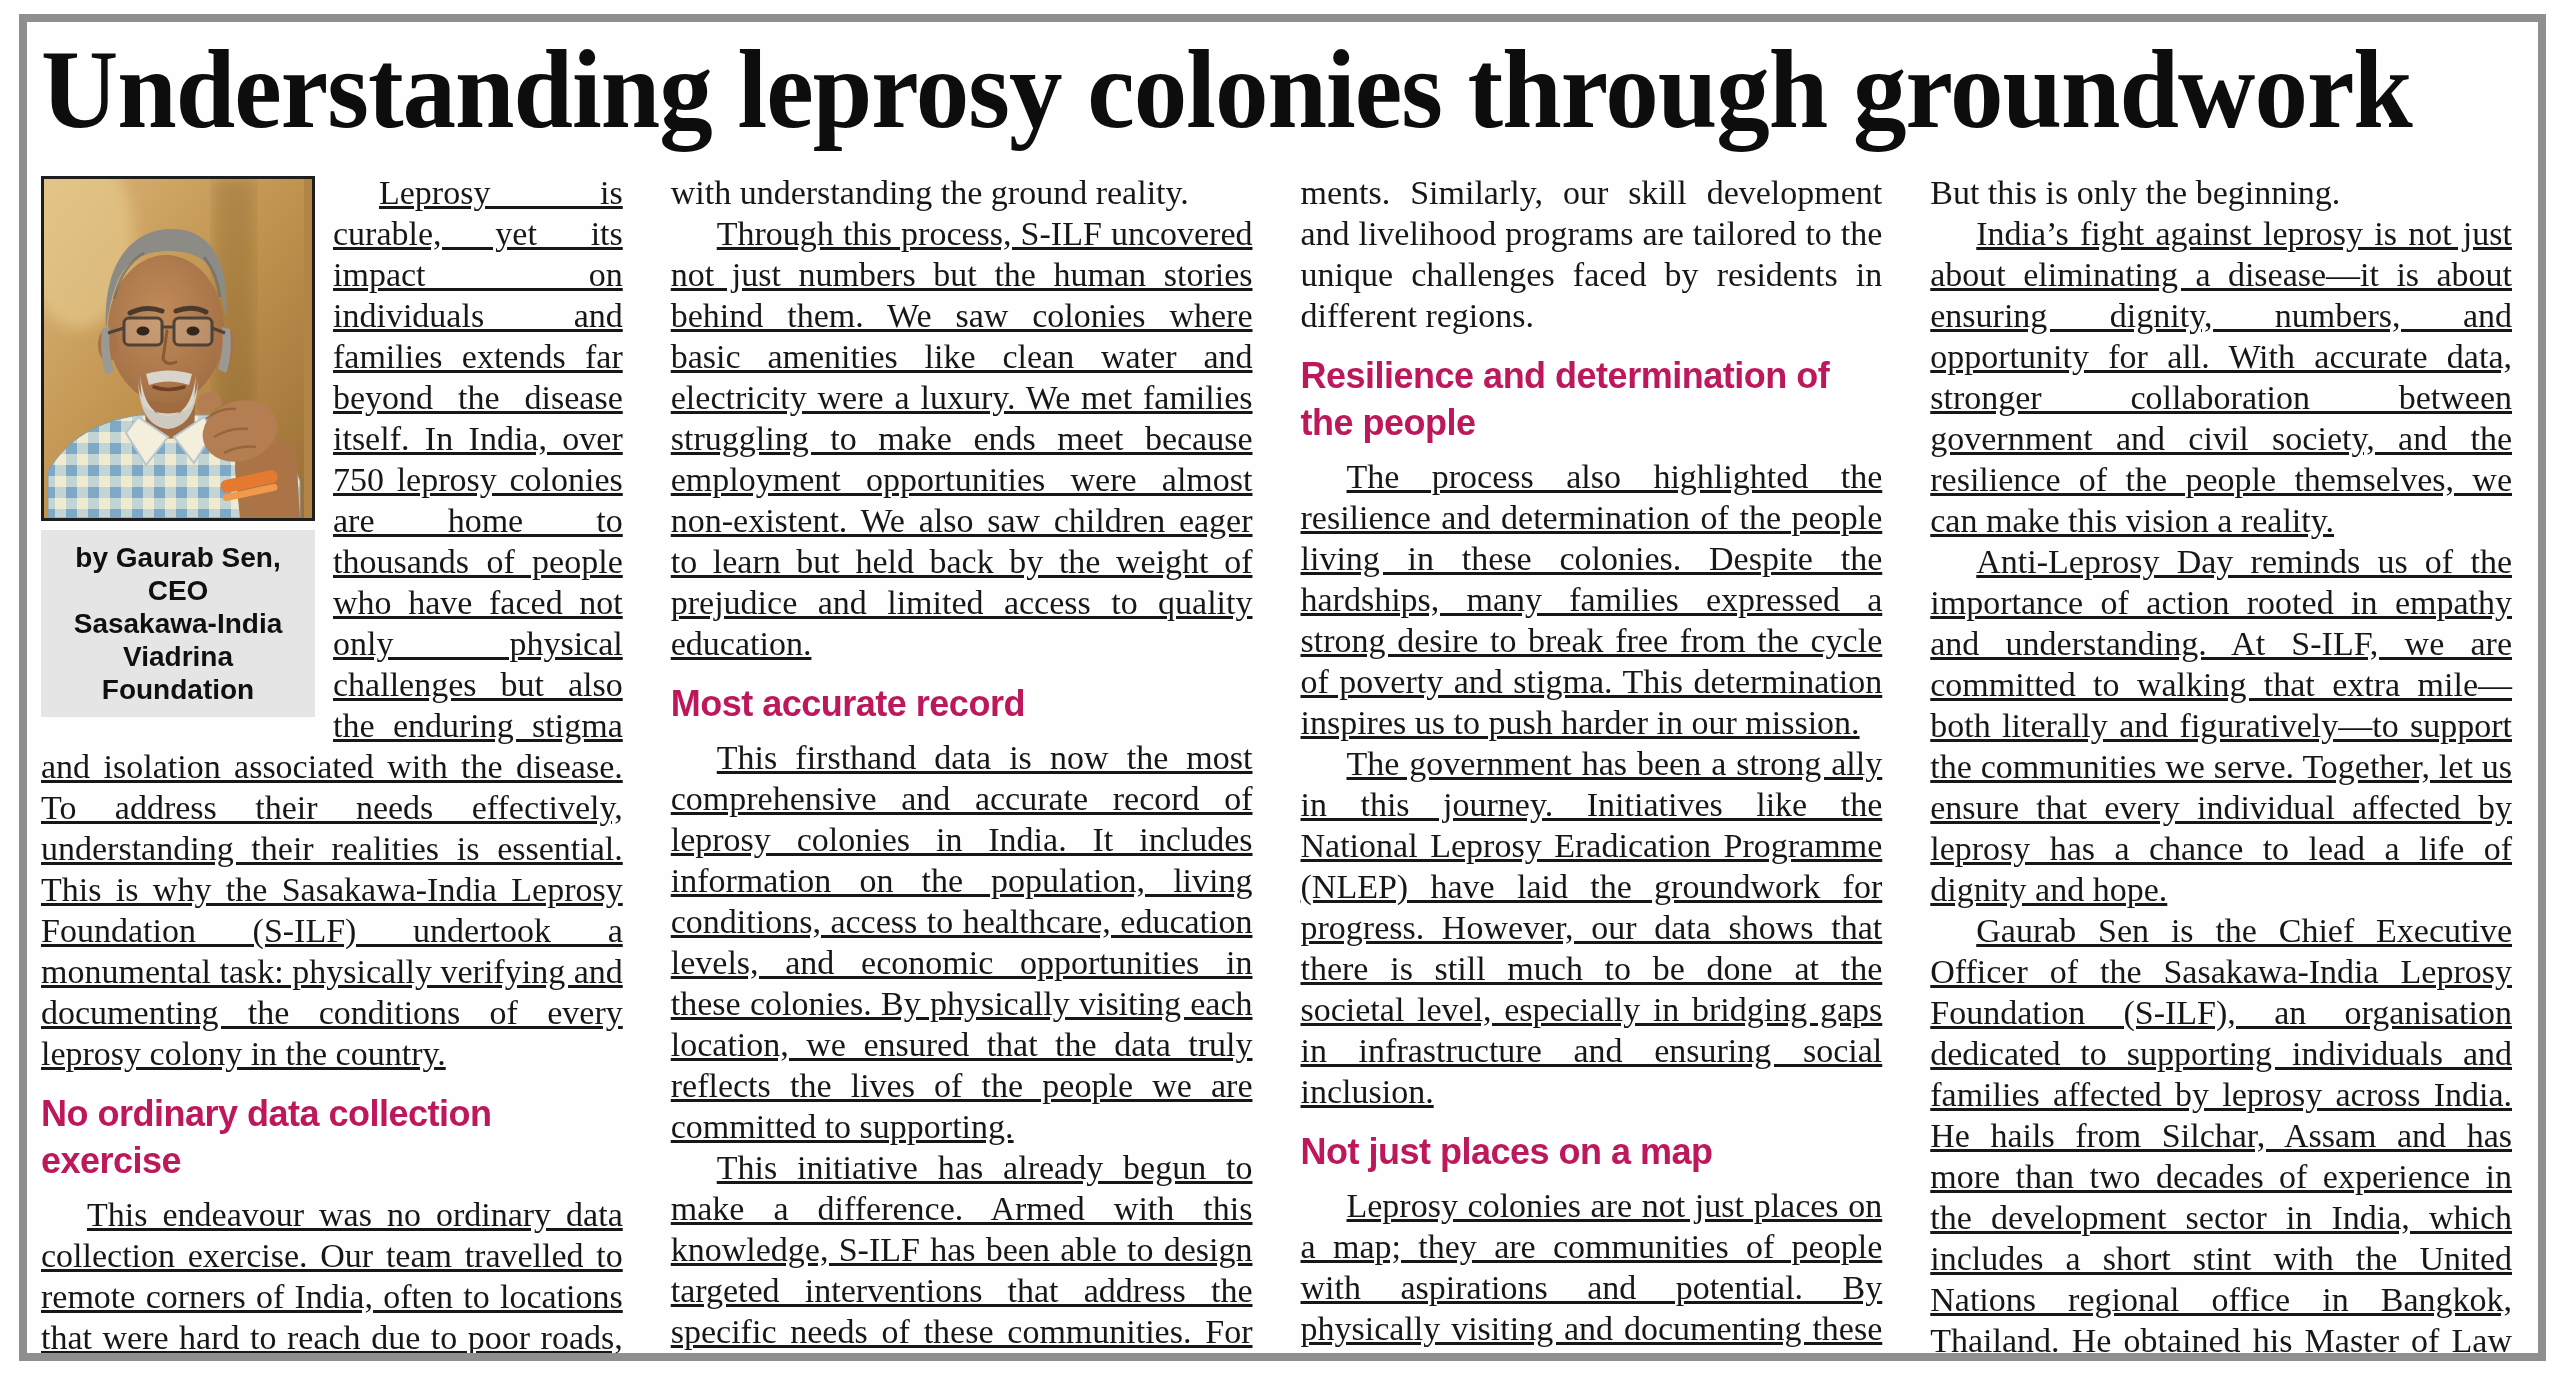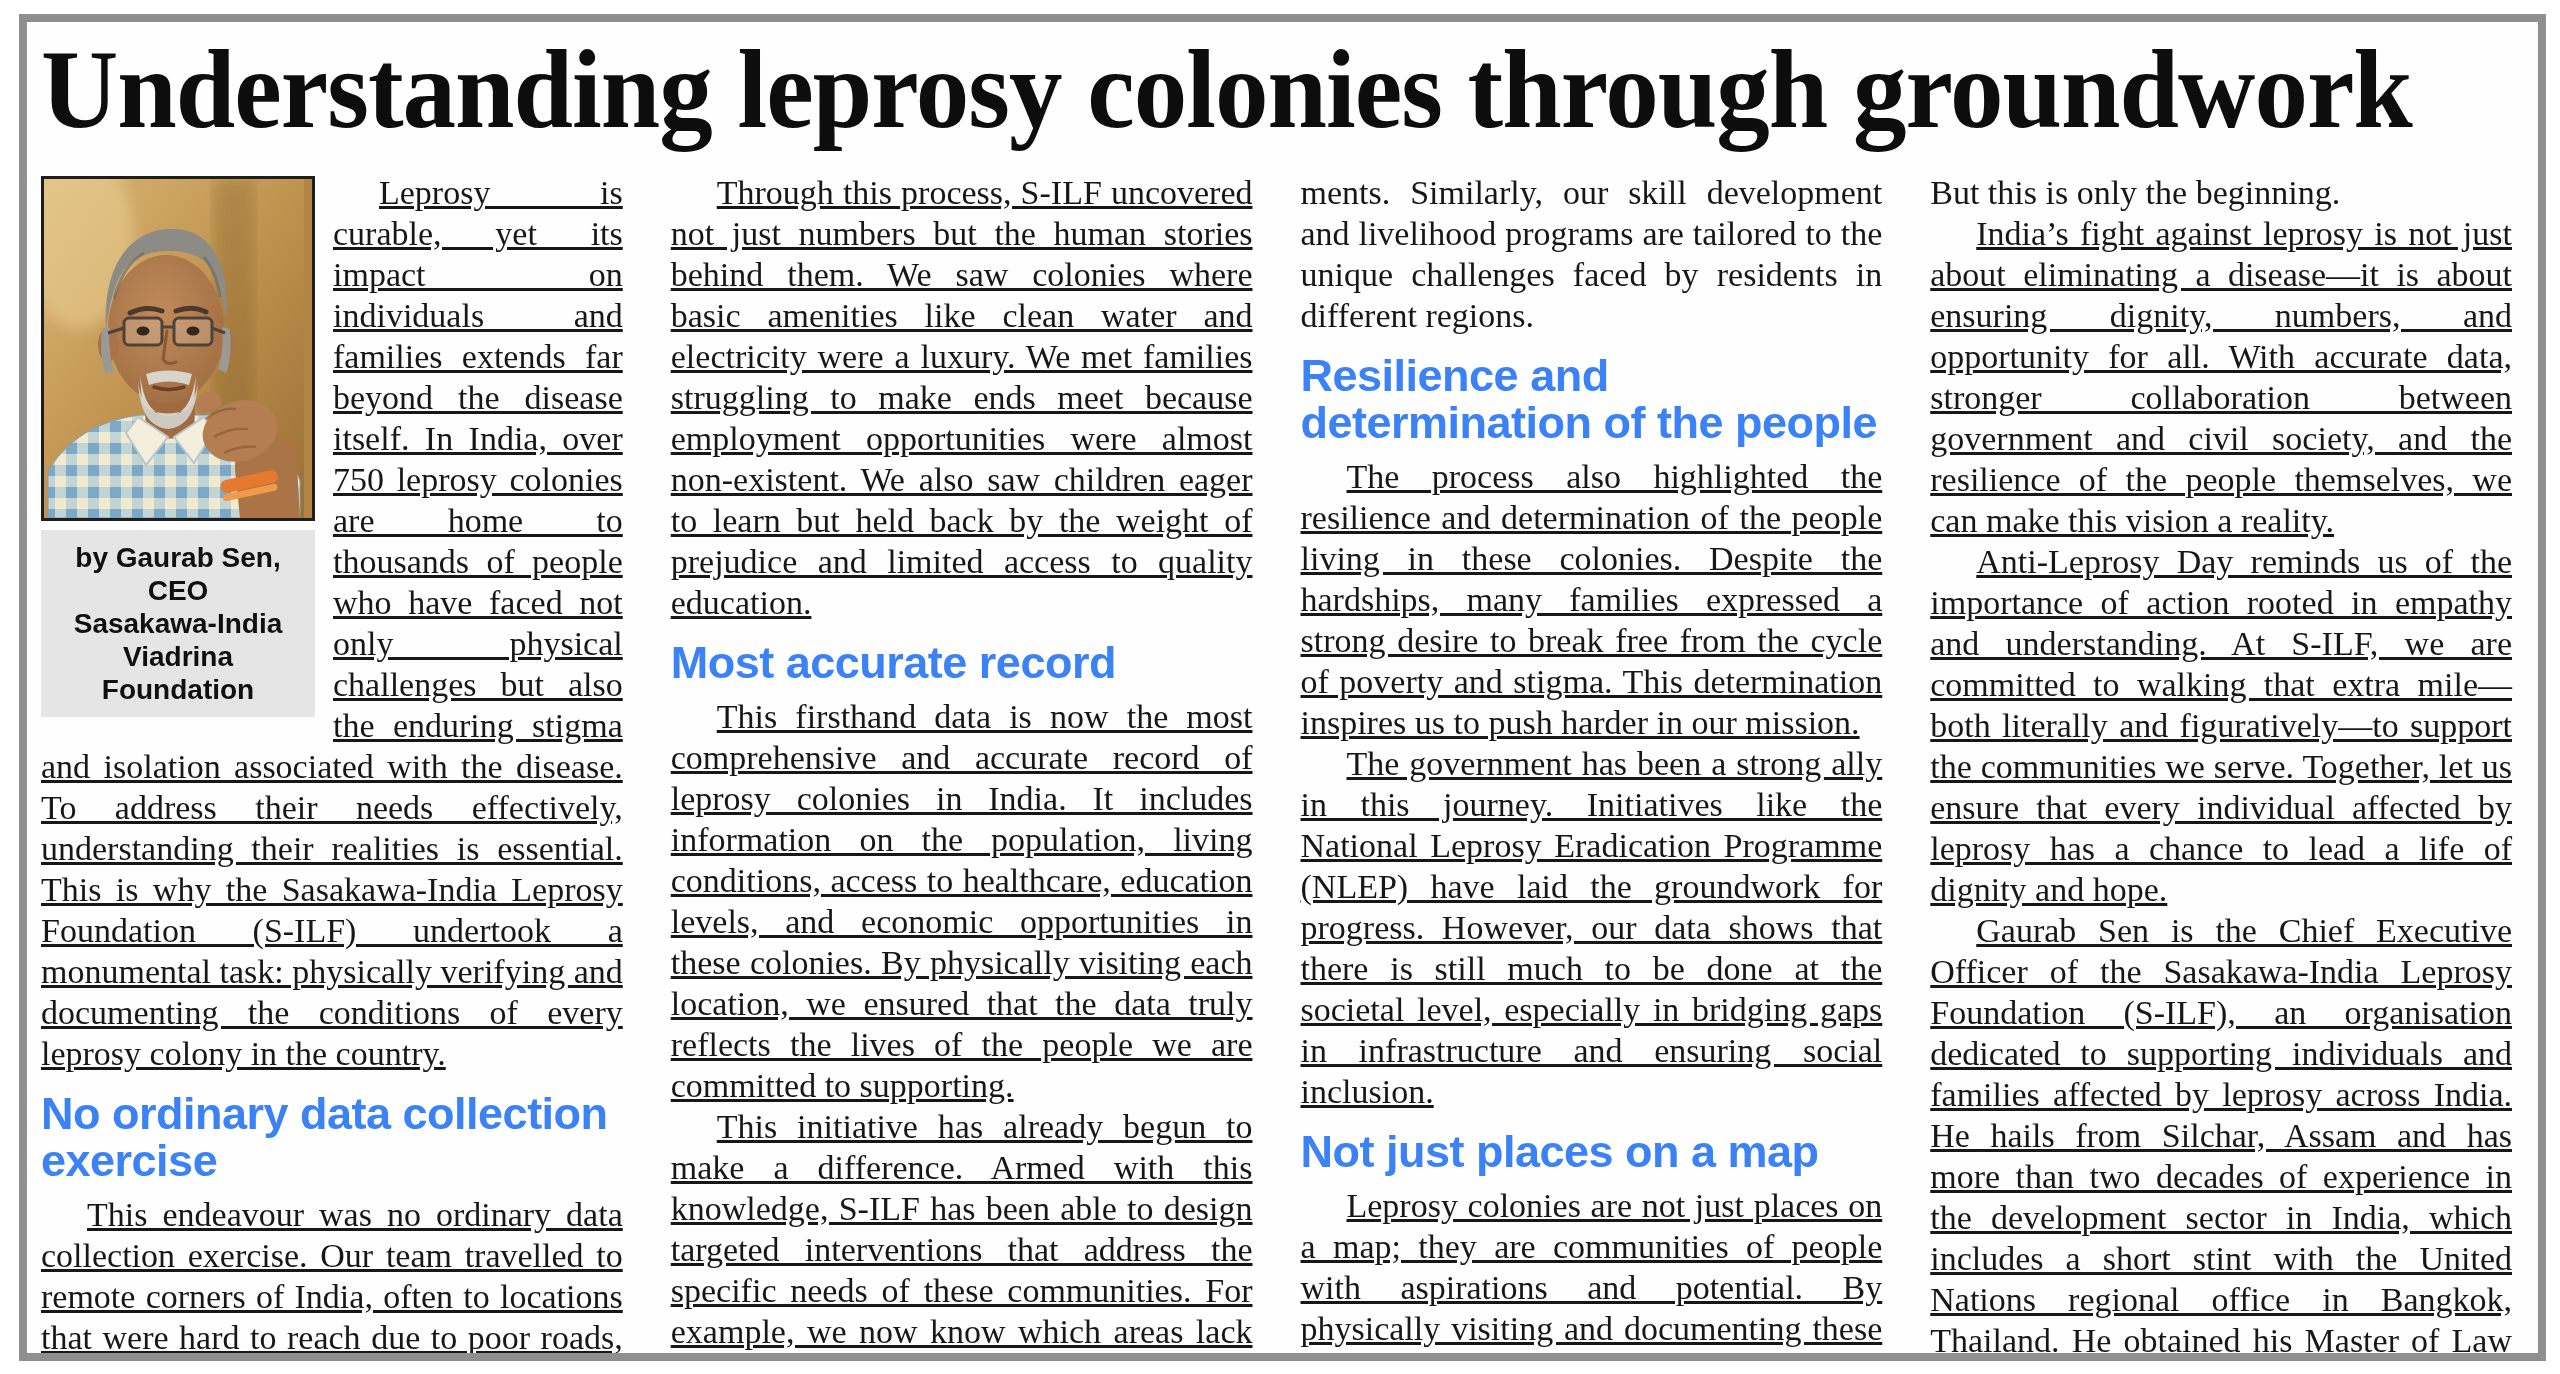--- a/index.html
+++ b/index.html
@@ -8,22 +8,22 @@
   .sheet{position:absolute;left:19px;top:14px;right:14px;bottom:13px;border:8px solid #8f8f8f;
          background:#fefefe;box-sizing:border-box;padding:6px 24px 0 12px;overflow:hidden;}
   .headline{margin:2px 0 0 2px;font-family:"Liberation Serif", serif;font-weight:bold;
             font-size:107px;line-height:112px;letter-spacing:-1px;white-space:nowrap;
             color:#0d0d0d;transform:scaleY(1.05);transform-origin:left top;}
   .columns{display:flex;gap:48px;margin-top:30px;padding:0 2px;}
   .col{flex:1 1 0;min-width:0;font-size:34px;line-height:41px;text-align:justify;
        color:#171717;hyphens:auto;-webkit-hyphens:auto;}
   .col p{margin:0;}
   .col p.indent{text-indent:46px;text-decoration:underline;}
-  .subhead{font-family:"Liberation Sans", sans-serif;font-weight:bold;font-size:45px;
-           line-height:47px;margin:16px 0 10px 0;color:#3b82f6;letter-spacing:-0.5px;
+  .subhead{font-family:"Liberation Sans", sans-serif;font-weight:bold;font-size:36px;
+           line-height:47px;margin:16px 0 10px 0;color:#be185d;letter-spacing:-0.5px;
            text-align:left;}
   .photo-block{float:left;width:274px;margin:6px 18px 6px 0;}
   .photo-frame{border:3px solid #1e1e1e;background:#b28546;}
   .photo-frame svg{display:block;}
   .caption-box{margin-top:9px;background:#e5e5e5;text-align:center;
                font-family:"Liberation Sans", sans-serif;font-weight:bold;
                font-size:28px;line-height:33px;color:#101010;padding:11px 2px;}
   .caption-box span{display:block;}
 </style>
 </head>
@@ -120,20 +120,21 @@
             <span>Sasakawa-India</span>
             <span>Viadrina Foundation</span>
           </figcaption>
         </figure>
         <p class="indent">Leprosy is curable, yet its impact on individuals and families extends far beyond the disease itself. In India, over 750 leprosy colonies are home to thousands of people who have faced not only physical challenges but also the enduring stigma and isolation associated with the disease. To address their needs effectively, understanding their realities is essential. This is why the Sasakawa-India Leprosy Foundation (S-ILF) undertook a monumental task: physically verifying and documenting the conditions of every leprosy colony in the country.</p>
         <h2 class="subhead">No ordinary data collection exercise</h2>
         <p class="indent">This endeavour was no ordinary data collection exercise. Our team travelled to remote corners of India, often to locations that were hard to reach due to poor roads, limited connectivity, and challenging terrain. But these difficulties did not deter us. We were driven by a simple belief—true change begins</p>
       </div>
 
       <div class="col">
+        <p>with understanding the ground reality.</p>
         <p class="indent">Through this process, S-ILF uncovered not just numbers but the human stories behind them. We saw colonies where basic amenities like clean water and electricity were a luxury. We met families struggling to make ends meet because employment opportunities were almost non-existent. We also saw children eager to learn but held back by the weight of prejudice and limited access to quality education.</p>
         <h2 class="subhead">Most accurate record</h2>
         <p class="indent">This firsthand data is now the most comprehensive and accurate record of leprosy colonies in India. It includes information on the population, living conditions, access to healthcare, education levels, and economic opportunities in these colonies. By physically visiting each location, we ensured that the data truly reflects the lives of the people we are committed to supporting.</p>
         <p class="indent">This initiative has already begun to make a difference. Armed with this knowledge, S-ILF has been able to design targeted interventions that address the specific needs of these communities. For example, we now know which areas lack schools or healthcare facilities and can advocate for improve-</p>
       </div>
 
       <div class="col">
         <p>ments. Similarly, our skill development and livelihood programs are tailored to the unique challenges faced by residents in different regions.</p>
         <h2 class="subhead">Resilience and determination of the people</h2>
         <p class="indent">The process also highlighted the resilience and determination of the people living in these colonies. Despite the hardships, many families expressed a strong desire to break free from the cycle of poverty and stigma. This determination inspires us to push harder in our mission.</p>

